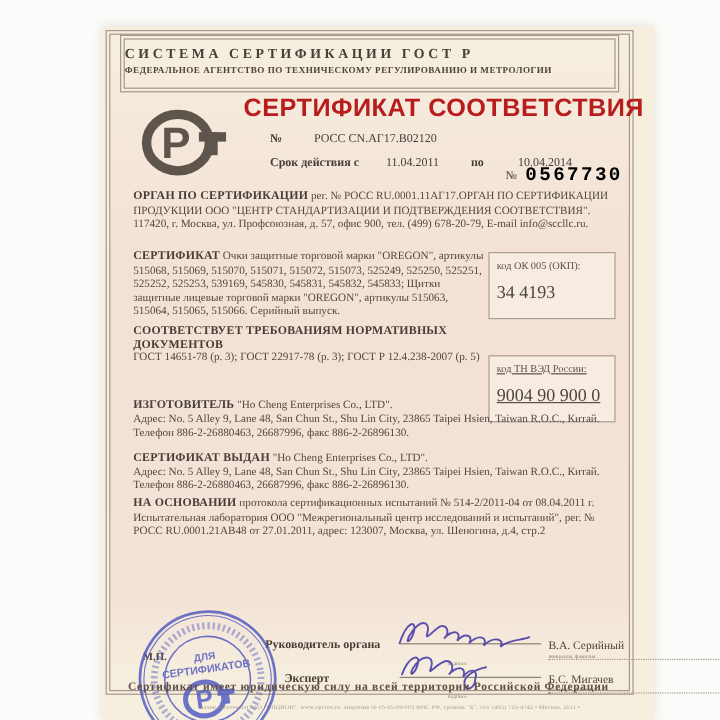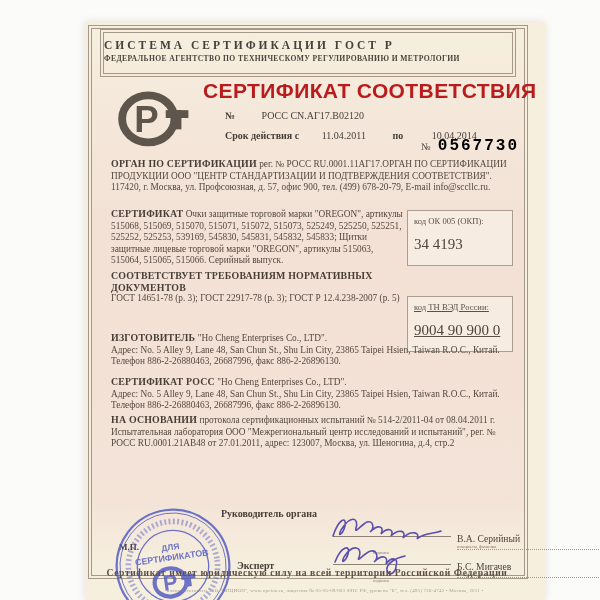--- a/index.html
+++ b/index.html
@@ -143,35 +143,35 @@
   </div>
 
   <p class="sec" style="top:310px">
     <span class="lbl">ИЗГОТОВИТЕЛЬ</span>
     <span>"Ho Cheng Enterprises Co., LTD".</span><br>
     <span>Адрес: No. 5 Alley 9, Lane 48, San Chun St., Shu Lin City, 23865 Taipei Hsien, Taiwan R.O.C., Китай.</span><br>
     <span>Телефон 886-2-26880463, 26687996, факс 886-2-26896130.</span>
   </p>
 
   <p class="sec" style="top:354px">
-    <span class="lbl">СЕРТИФИКАТ РОСС</span>
+    <span class="lbl">СЕРТИФИКАТ ВЫДАН</span>
     <span>"Ho Cheng Enterprises Co., LTD".</span><br>
     <span>Адрес: No. 5 Alley 9, Lane 48, San Chun St., Shu Lin City, 23865 Taipei Hsien, Taiwan R.O.C., Китай.</span><br>
     <span>Телефон 886-2-26880463, 26687996, факс 886-2-26896130.</span>
   </p>
 
   <p class="sec" style="top:392px">
     <span class="lbl">НА ОСНОВАНИИ</span>
     <span>протокола сертификационных испытаний № 514-2/2011-04 от 08.04.2011 г. Испытательная лаборатория ООО "Межрегиональный центр исследований и испытаний", рег. № РОСС RU.0001.21АВ48 от 27.01.2011, адрес: 123007, Москва, ул. Шеногина, д.4, стр.2</span>
   </p>
 
 
   <div class="mp">М.П.</div>
 
-  <div class="sig-label" style="left:136px;top:486px">Руководитель органа</div>
+  <div class="sig-label" style="left:136px;top:510px">Руководитель органа</div>
   <div class="sig-line" style="left:248px;top:514px"></div>
   <div class="sig-caption" style="left:288px;top:528px">подпись</div>
   <div class="sig-name" style="left:372px;top:511px">
     <span>В.А. Серийный</span>
     <span class="name-caption">инициалы, фамилия</span>
   </div>
 
   <div class="sig-label" style="left:152px;top:538px">Эксперт</div>
   <div class="sig-line" style="left:248px;top:542px"></div>
   <div class="sig-caption" style="left:288px;top:556px">подпись</div>

